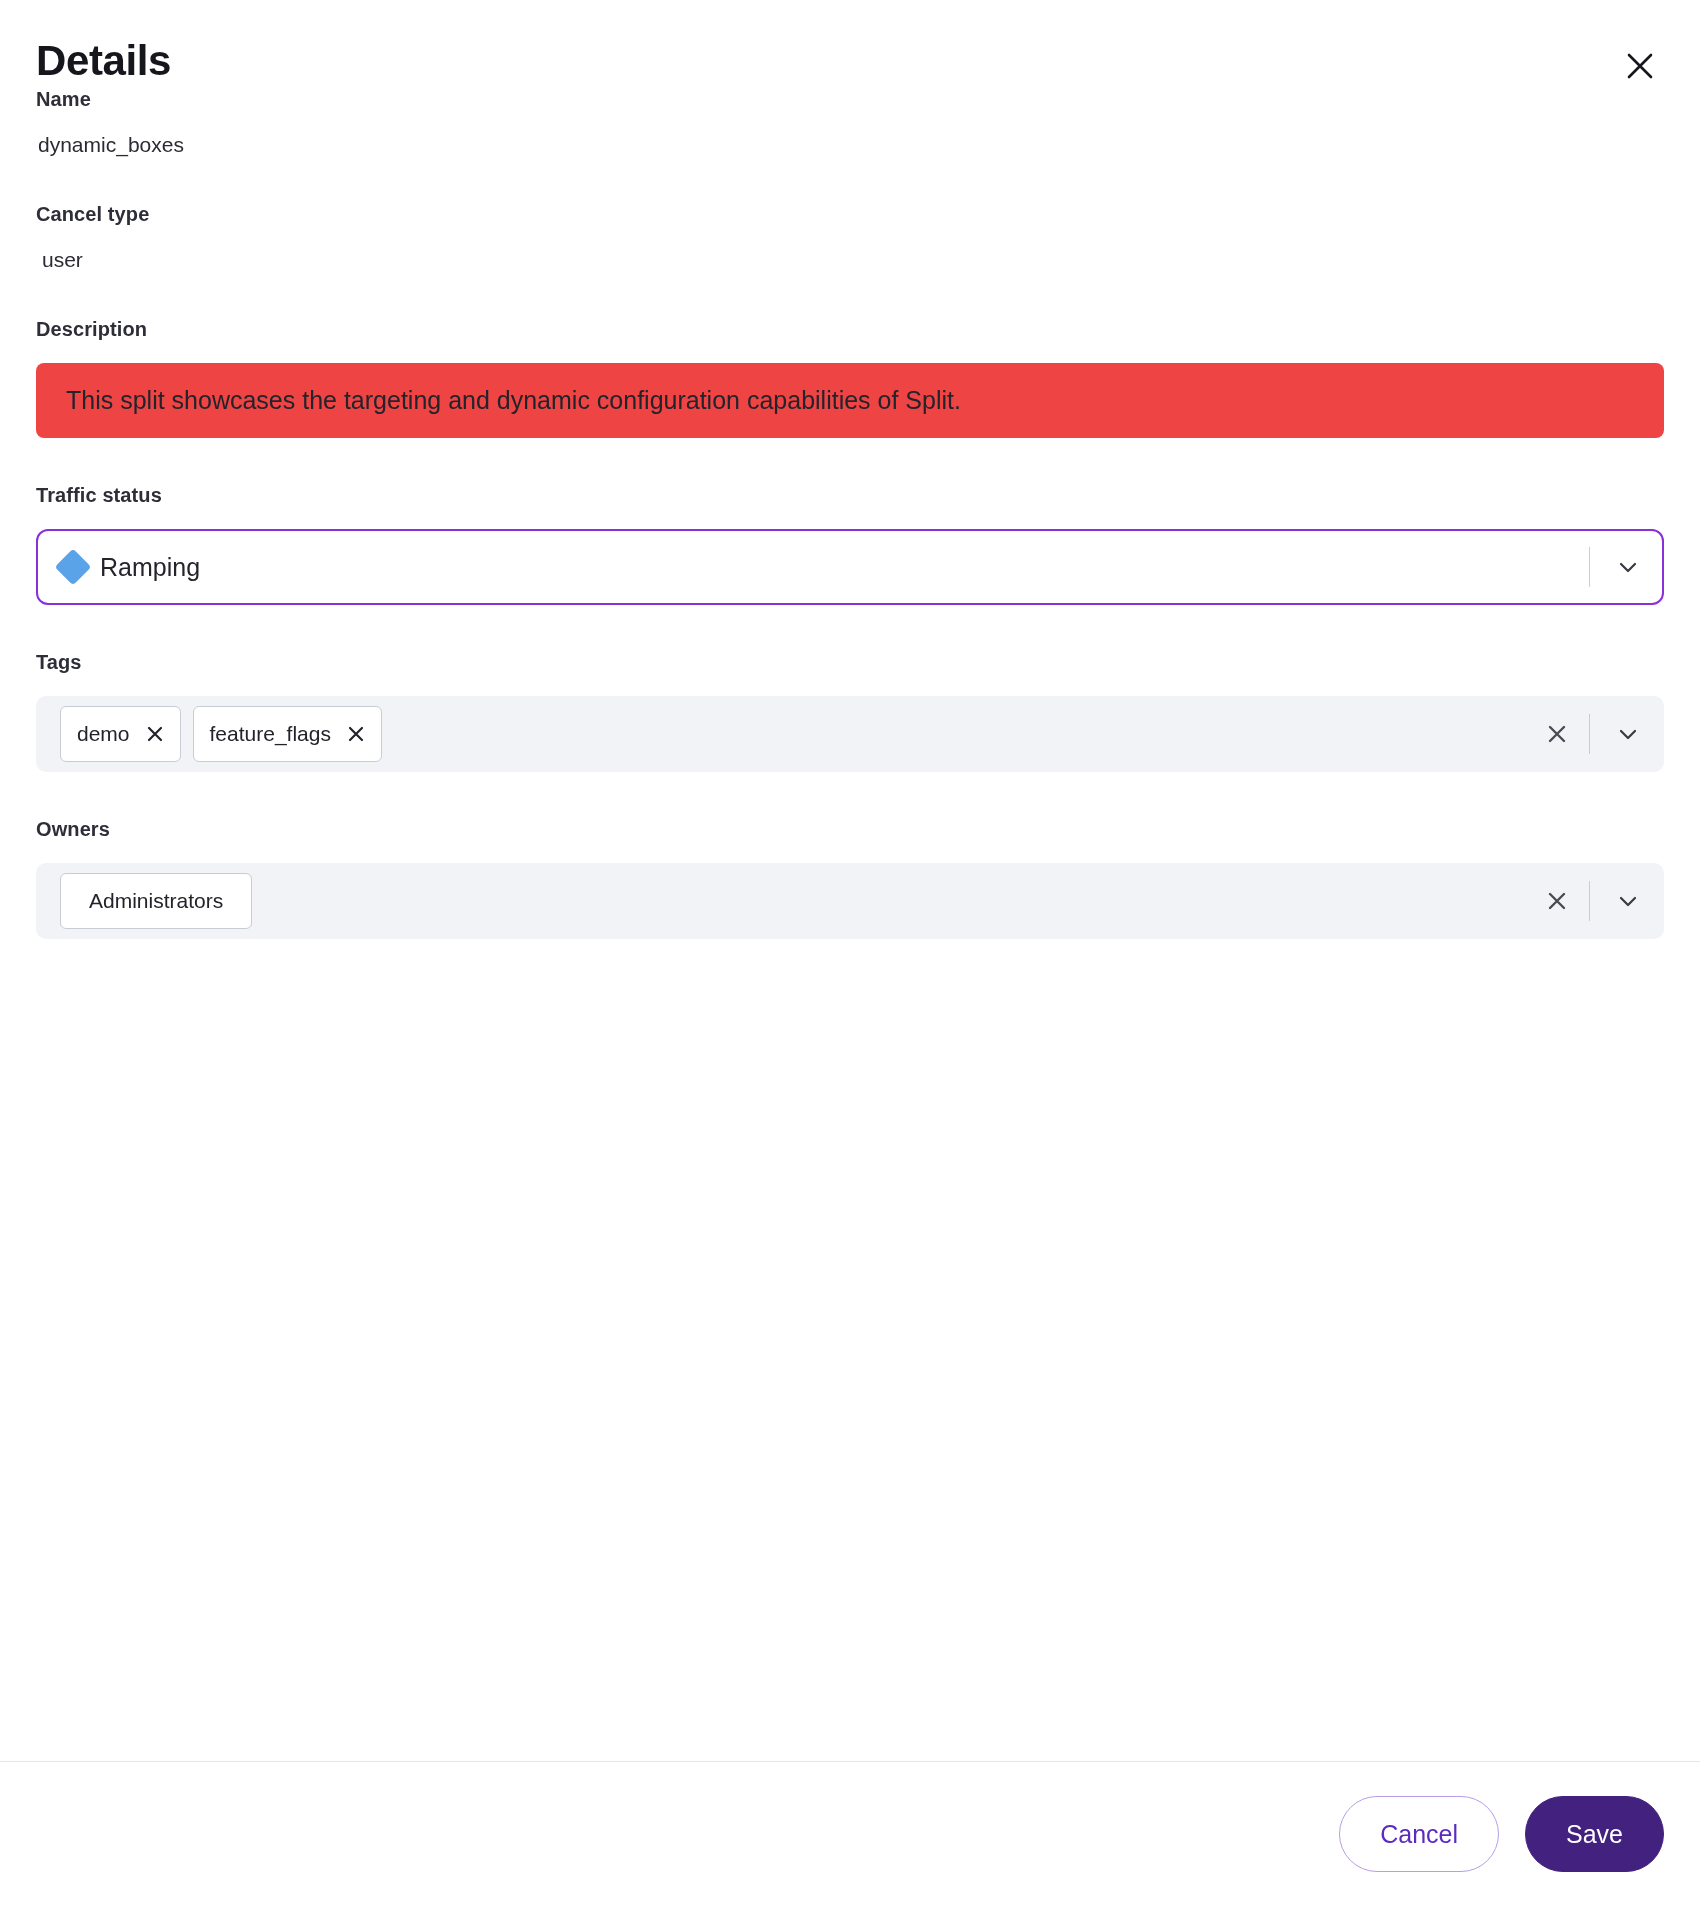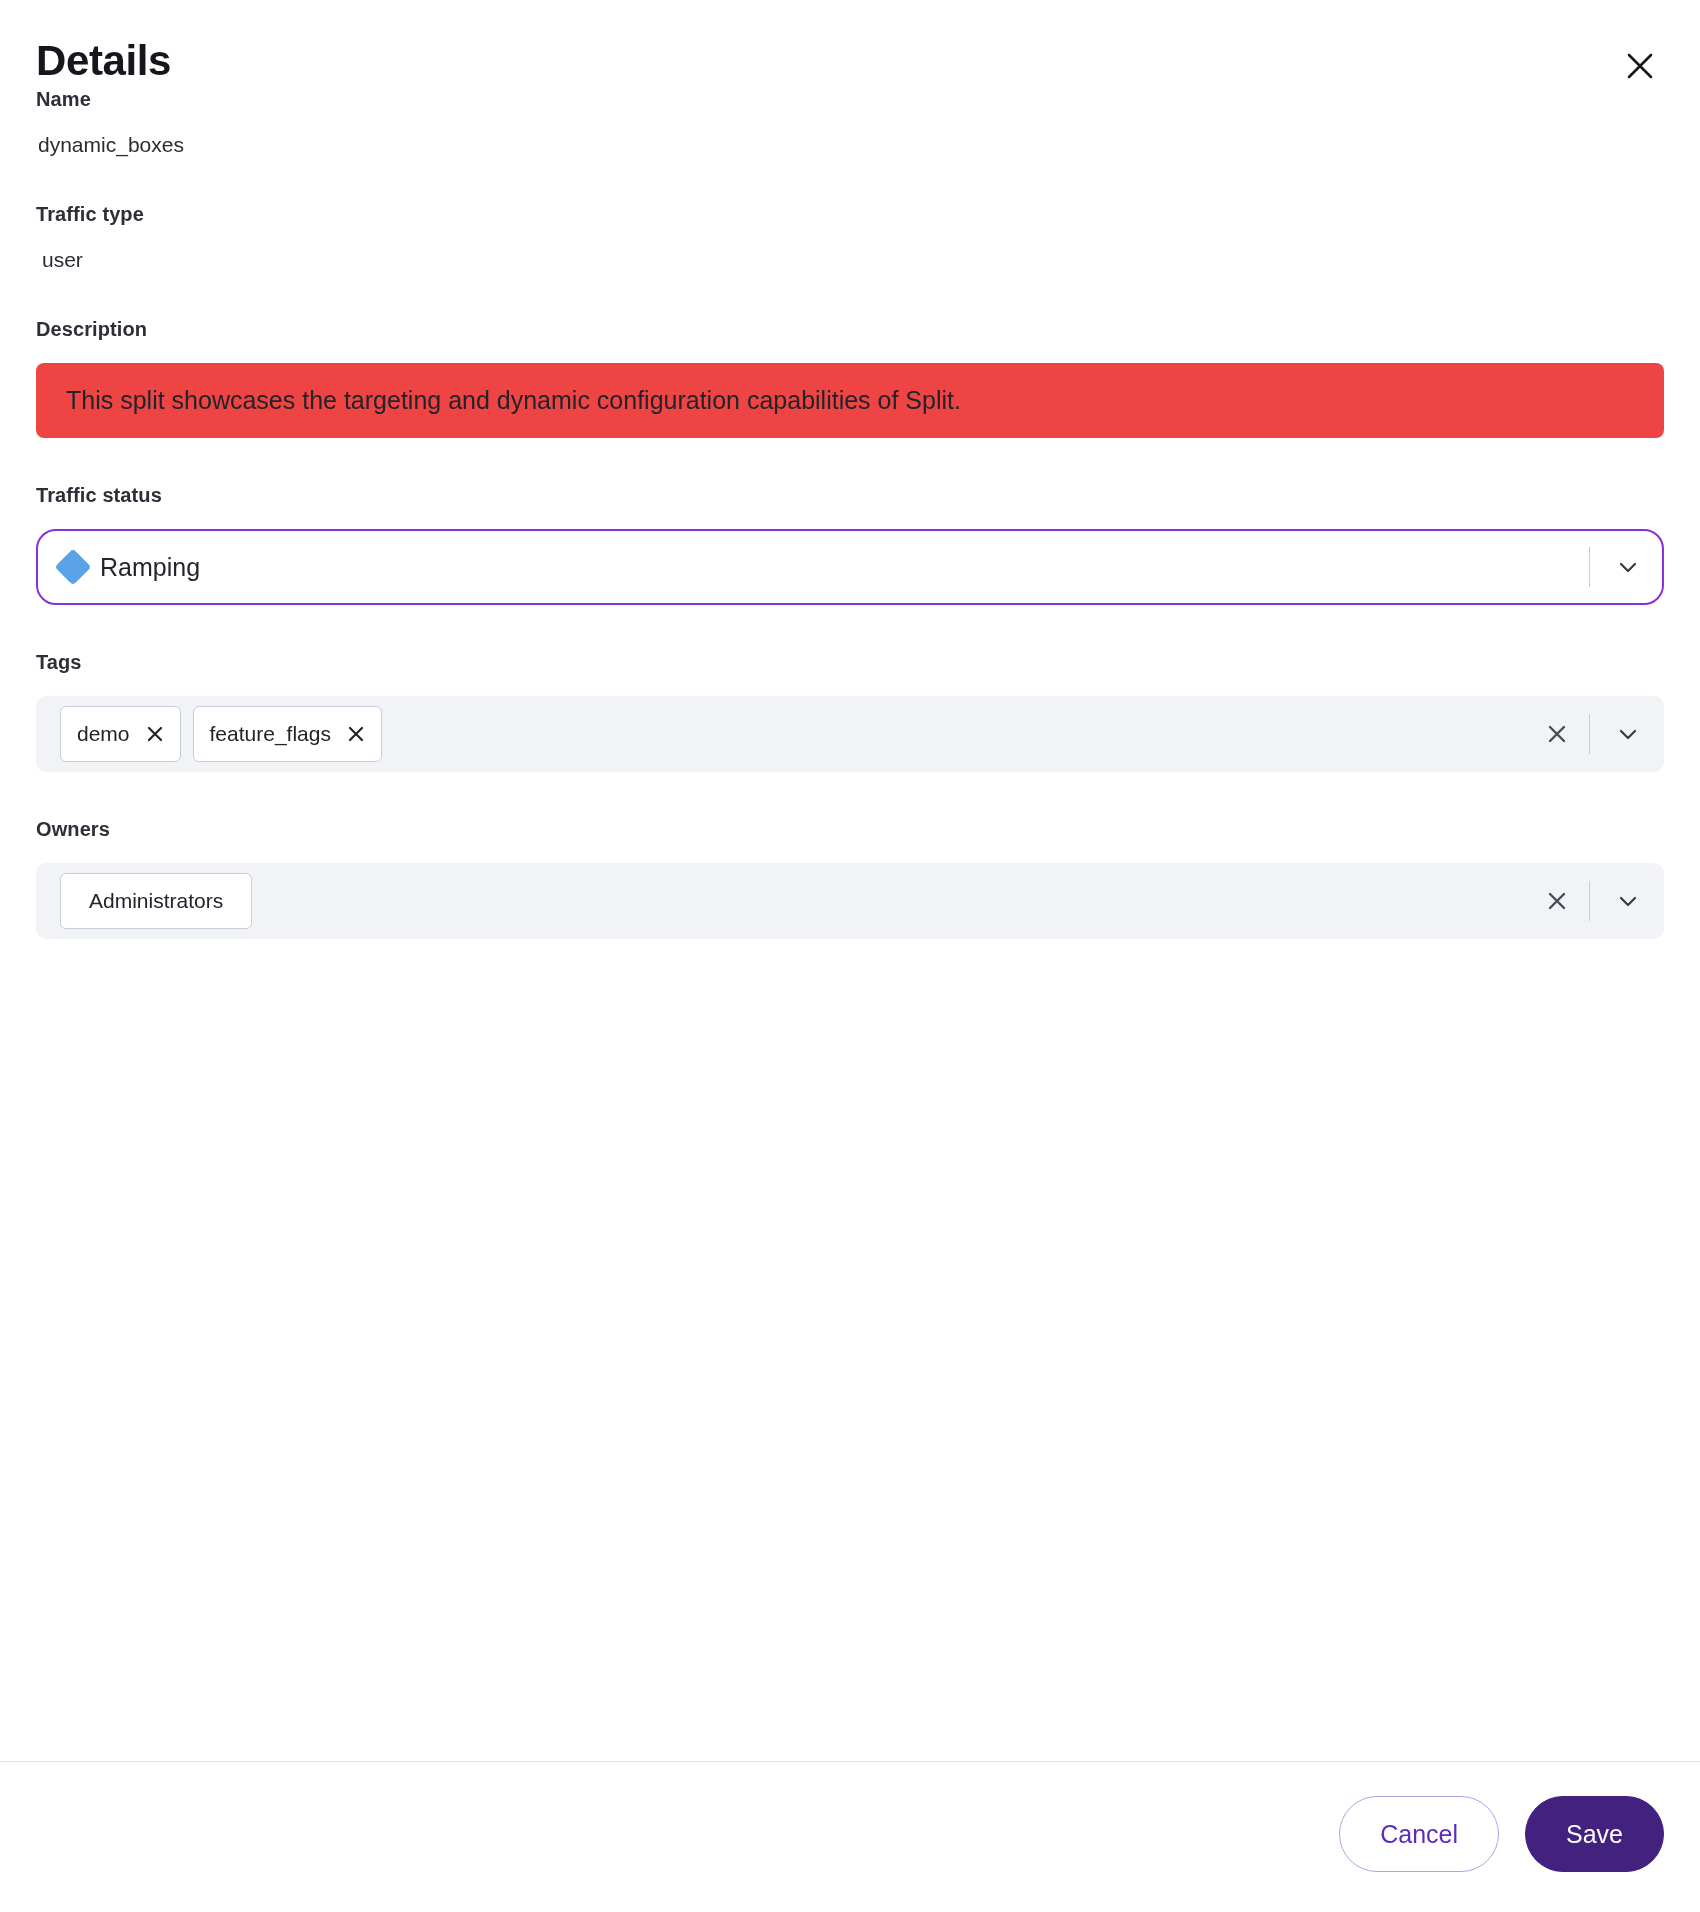--- a/index.html
+++ b/index.html
@@ -89,21 +89,21 @@
     align-items: center;
     background: #f2f3f7;
     border-radius: 10px;
     height: 76px;
     padding: 0 10px 0 22px;
     border: 2px solid transparent;
   }
   .select-row.focused {
     background: #ffffff;
     border: 2px solid #8b2fd6;
-    border-radius: 20px;
+    border-radius: 12px;
   }
   .select-content {
     flex: 1 1 auto;
     display: flex;
     align-items: center;
     gap: 14px;
     min-width: 0;
   }
   .select-value {
     font-size: 25px;
@@ -219,21 +219,21 @@
         </span>
       </button>
     </div>
 
     <div class="field-block">
       <div class="field-label">Name</div>
       <div class="static-value">dynamic_boxes</div>
     </div>
 
     <div class="field-block">
-      <div class="field-label">Traffic type</div>
+      <div class="field-label">Cancel type</div>
       <div class="static-value indented">user</div>
     </div>
 
     <div class="field-block">
       <div class="field-label">Description</div>
       <div class="desc-box">This split showcases the targeting and dynamic configuration capabilities of Split.</div>
     </div>
 
     <div class="field-block">
       <div class="field-label">Traffic status</div>

